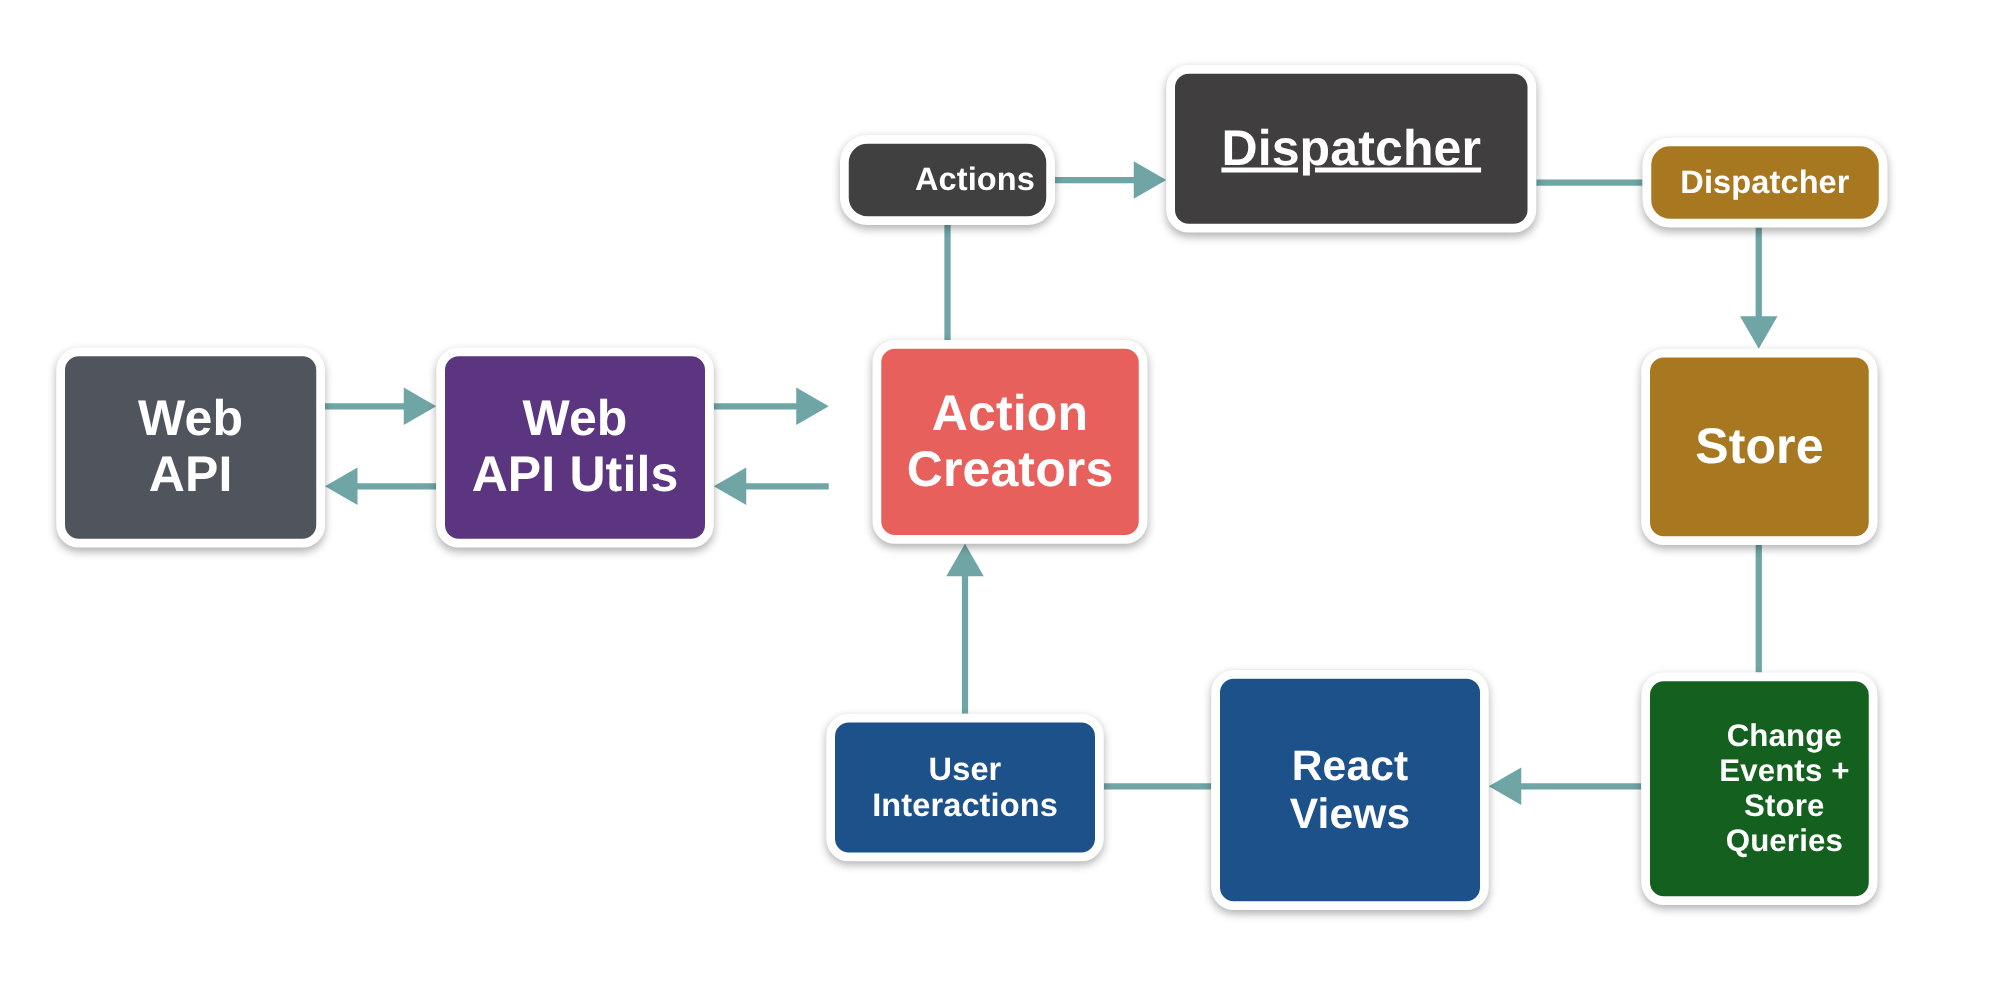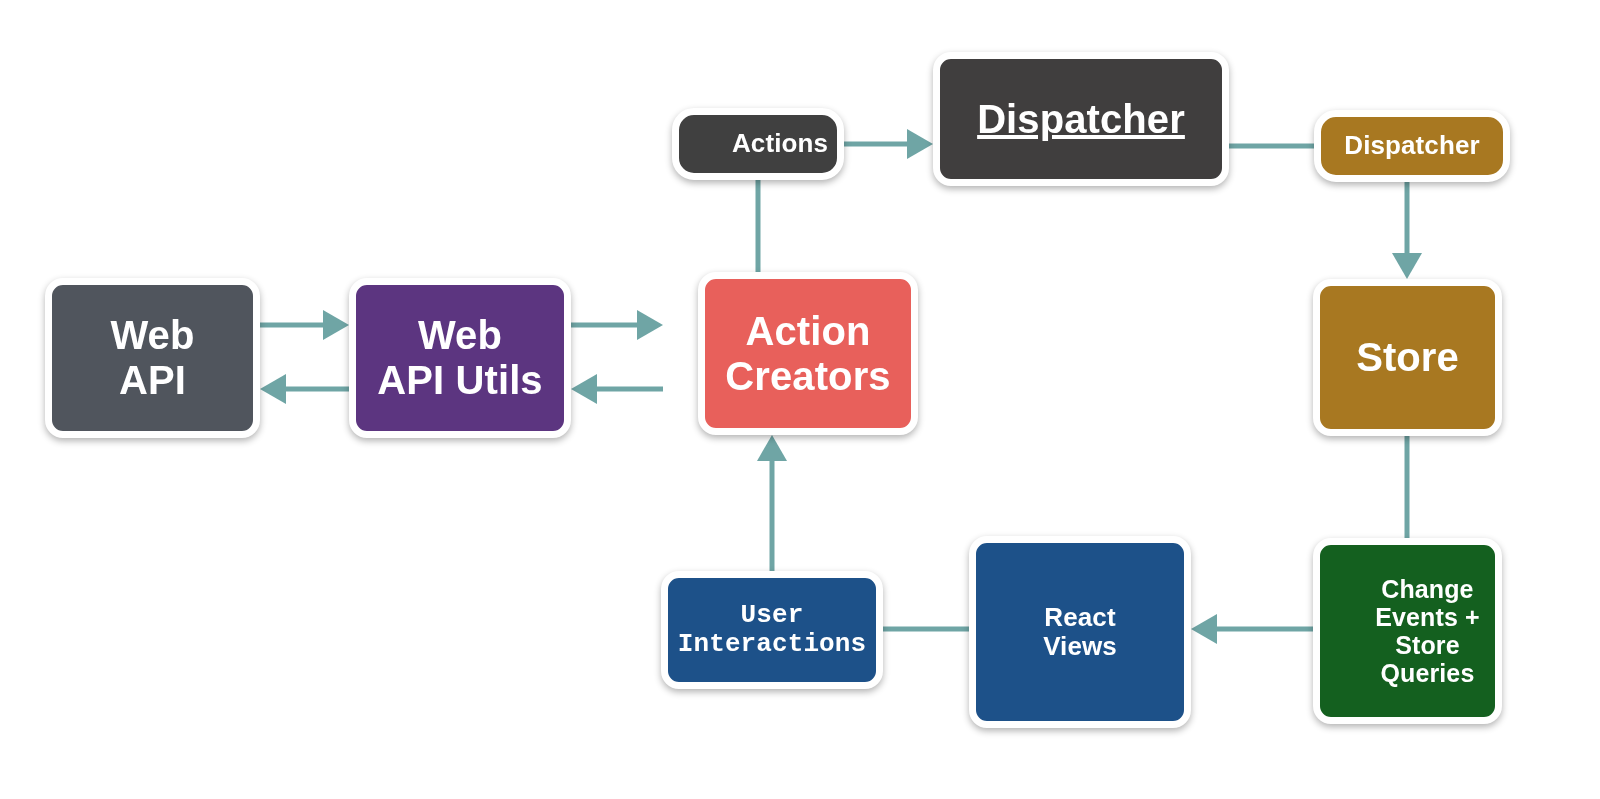--- a/index.html
+++ b/index.html
@@ -38,21 +38,21 @@
     letter-spacing: 0.1px;
     z-index: 5;
   }
   .node .label {
     white-space: pre-line;
     font-weight: bold;
     display: block;
     padding: 0 4px;
   }
   .size-lg .label { font-size: 40px; }
-  .size-md .label { font-size: 26px; }
+  .size-md .label { font-size: 34px; }
   .size-sm .label { font-size: 26px; }
   .size-xs .label { font-size: 25px; margin-left: 40px; }
   .pill { border-radius: 22px; }
 </style>
 </head>
 <body>
 
 <div id="canvas">
   <svg id="edge-layer" viewBox="0 0 1600 799">
       <line x1="260" y1="325" x2="325" y2="325" stroke="#6fa5a5" stroke-width="5"></line>
@@ -104,18 +104,18 @@
       <div class="node size-xs" style="left: 1313px; top: 538px; width: 189px; height: 186px; background: rgb(20, 96, 31); border-color: rgb(255, 255, 255);">
         <span class="label">Change
 Events +
 Store
 Queries</span>
       </div>
       <div class="node size-md" style="left: 969px; top: 536px; width: 222px; height: 192px; background: rgb(29, 81, 137); border-color: rgb(255, 255, 255);">
         <span class="label">React
 Views</span>
       </div>
-      <div class="node size-sm" style="left: 661px; top: 571px; width: 222px; height: 118px; background: rgb(29, 81, 137); border-color: rgb(255, 255, 255); font-family: Liberation Mono, monospace;">
+      <div class="node size-sm" style="left: 661px; top: 571px; width: 222px; height: 118px; background: rgb(29, 81, 137); border-color: rgb(255, 255, 255);">
         <span class="label">User
 Interactions</span>
       </div>
     </div>
 </div>
 
 </body></html>

